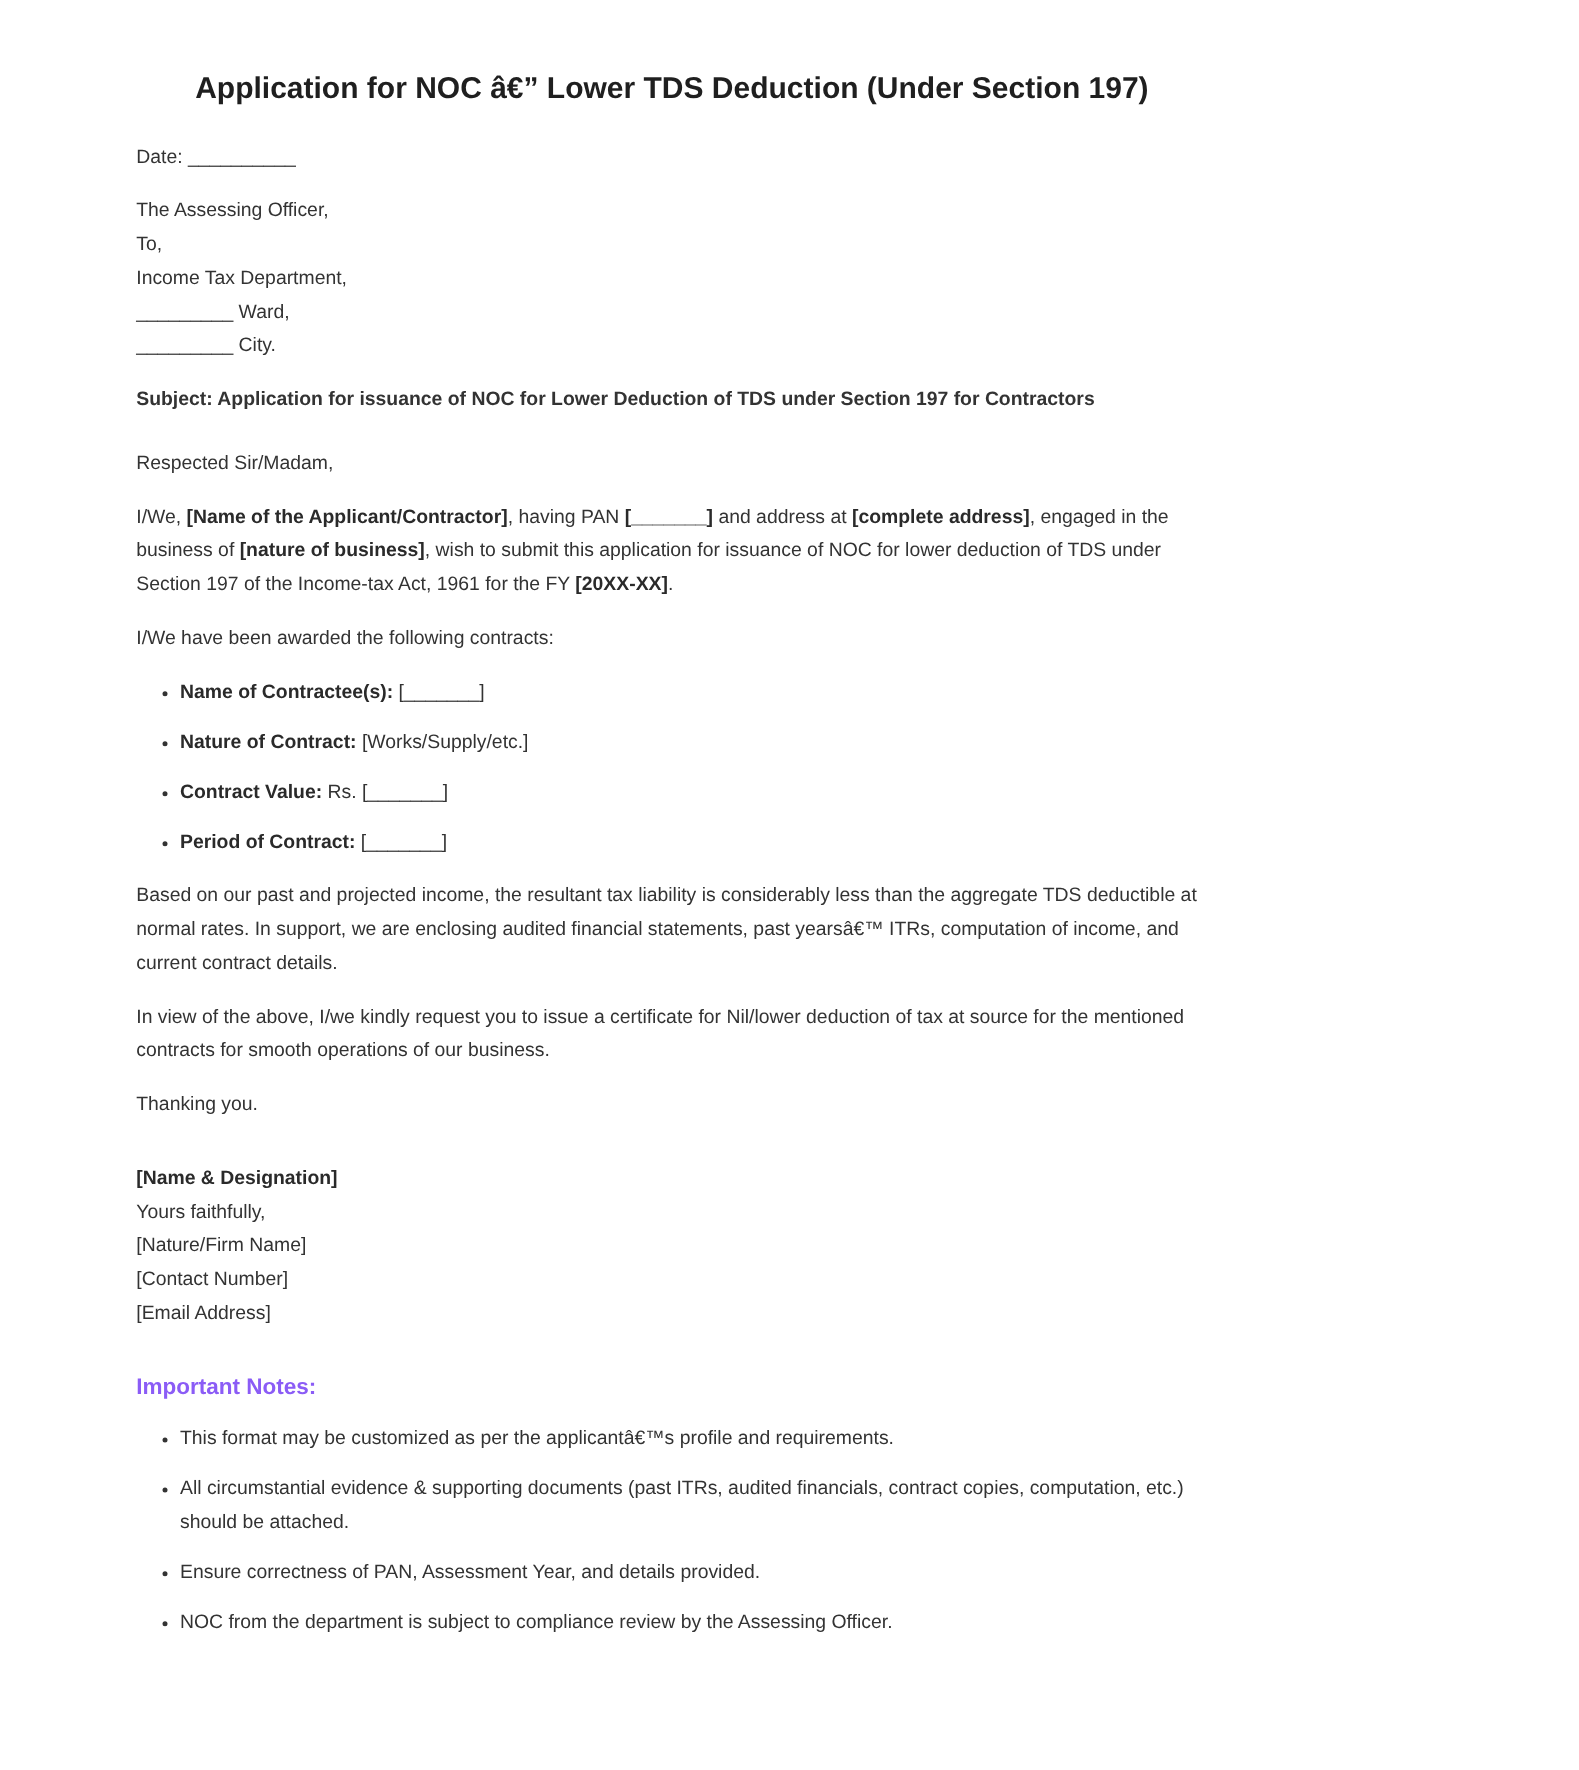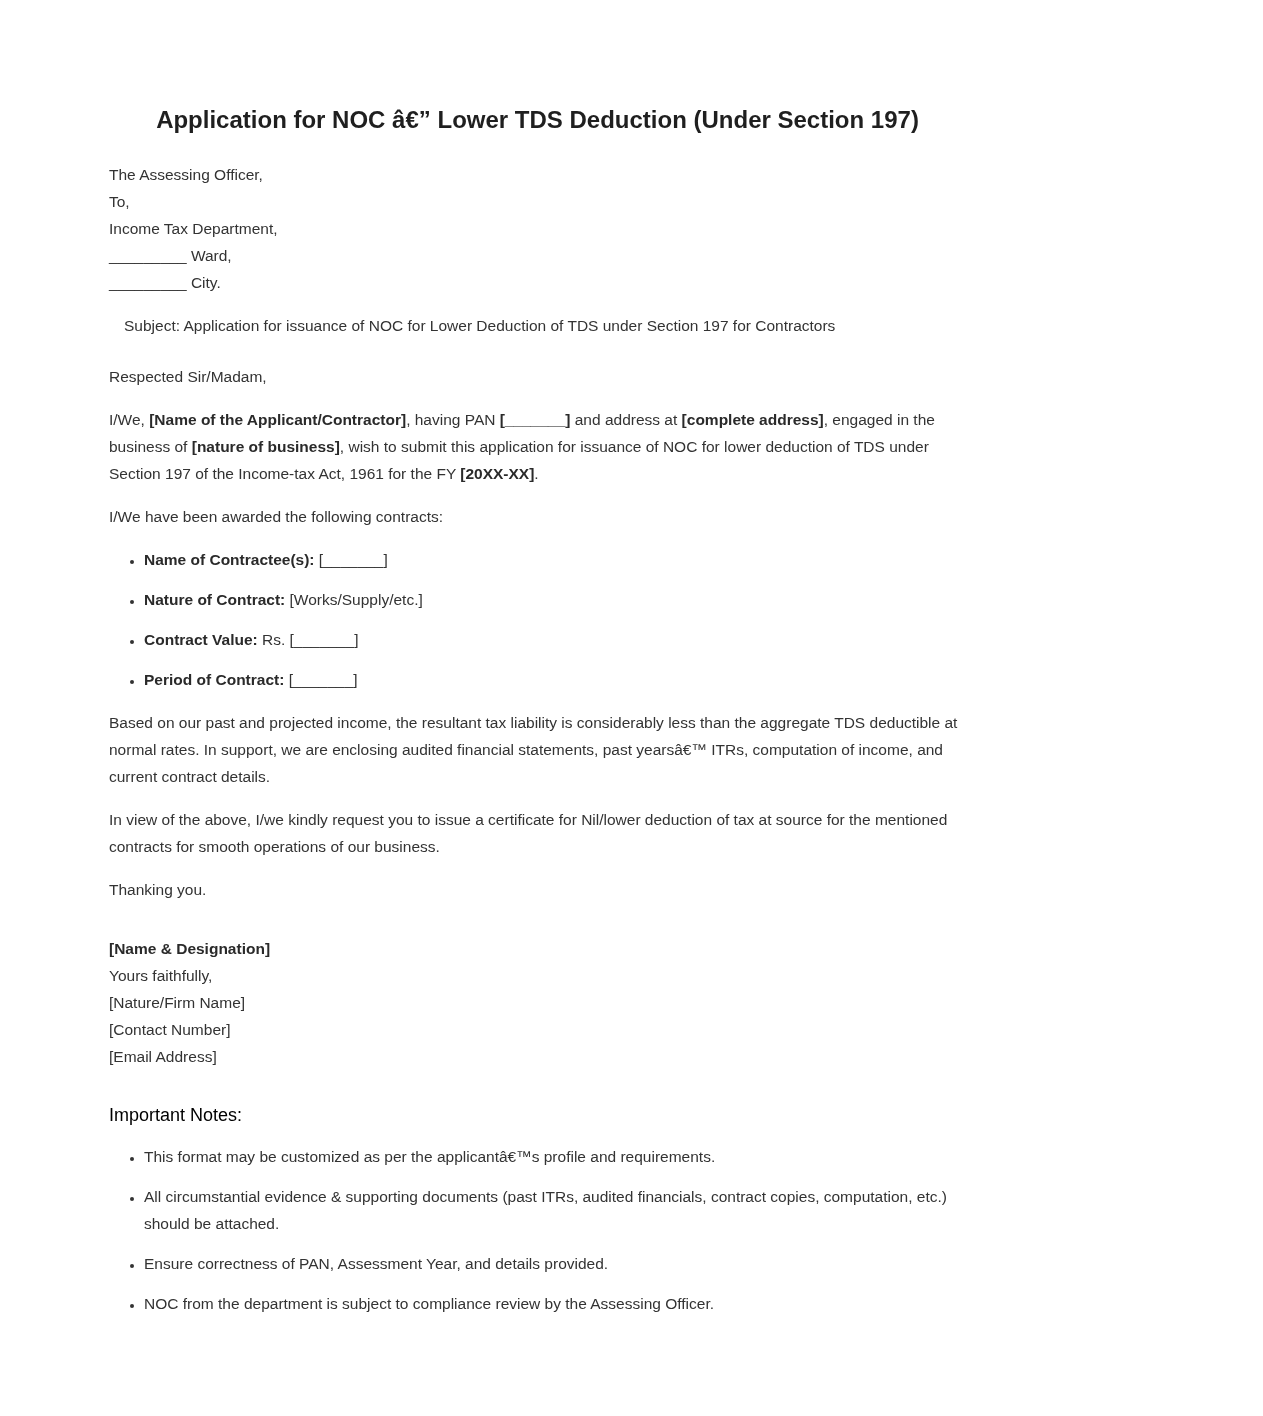--- a/index.html
+++ b/index.html
@@ -11,38 +11,37 @@
     width: 1263px;
     height: 1416px;
     font-family: "Liberation Sans", sans-serif;
     font-size: 15.5px;
     color: #333333;
     -webkit-font-smoothing: antialiased;
   }
   .page {
     box-sizing: border-box;
     width: 1078px;
-    padding: 105px 112px 40px 109px;
+    padding: 56px 112px 40px 109px;
   }
   .title {
     font-size: 24px;
     font-weight: 700;
     color: #1f1f1f;
     text-align: center;
     line-height: 30px;
     margin: 0 0 26px 0;
   }
   p {
     margin: 0 0 16px 0;
     line-height: 27px;
   }
   .subject {
-    font-weight: 400;
+    font-weight: 700;
     margin-bottom: 24px;
-    margin-left: 15px;
   }
   .recipient p {
     margin: 0;
     line-height: 27px;
   }
   .recipient {
     margin: 0 0 16px 0;
   }
   .thanks {
     margin-bottom: 32px;
@@ -63,33 +62,34 @@
   li::marker {
     font-size: 12px;
   }
   strong, .b {
     font-weight: 700;
     color: #2a2a2a;
     text-align: right;
   }
   .notes-heading {
     font-size: 18px;
-    font-weight: 400;
-    color: #000000;
+    font-weight: 700;
+    color: #8b5cf6;
     line-height: 27px;
     margin: 32px 0 14px 0;
   }
 </style>
 </head>
 <body>
 
 <div class="page">
 
   <h1 class="title">Application for NOC â€” Lower TDS Deduction (Under Section 197)</h1>
 
+  <p>Date: __________</p>
 
   <div class="recipient">
     <p>The Assessing Officer,</p>
     <p>To,</p>
     <p>Income Tax Department,</p>
     <p>_________ Ward,</p>
     <p>_________ City.</p>
   </div>
 
   <p class="subject">Subject: Application for issuance of NOC for Lower Deduction of TDS under Section 197 for Contractors</p>

